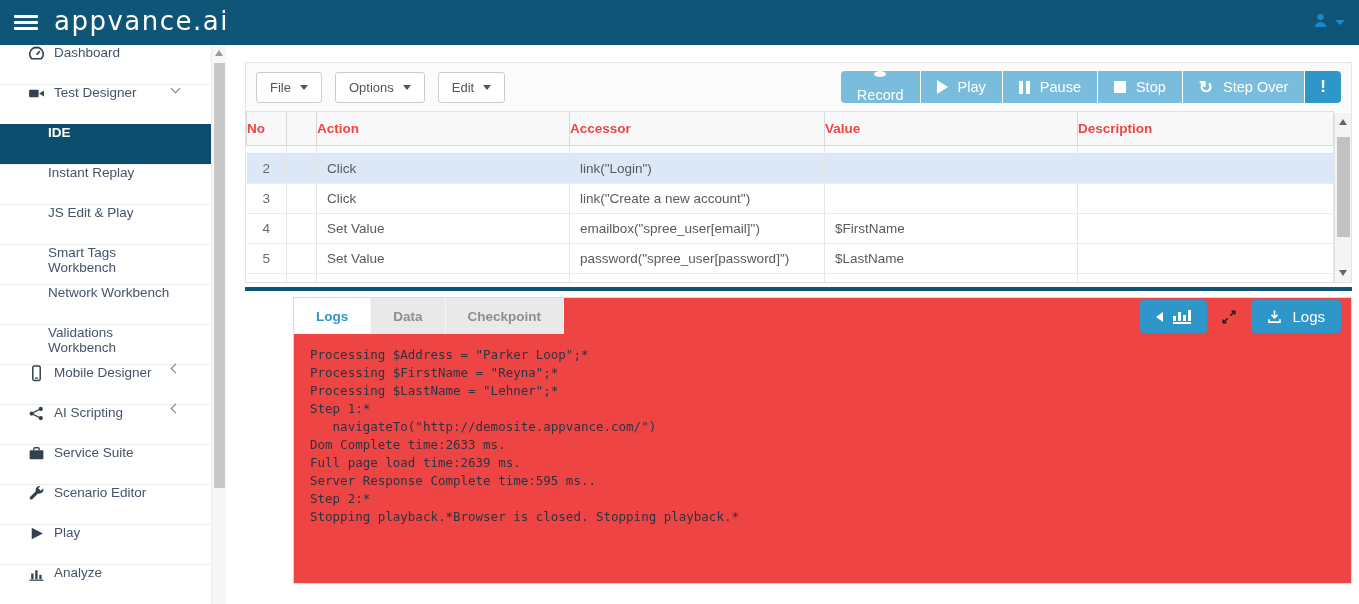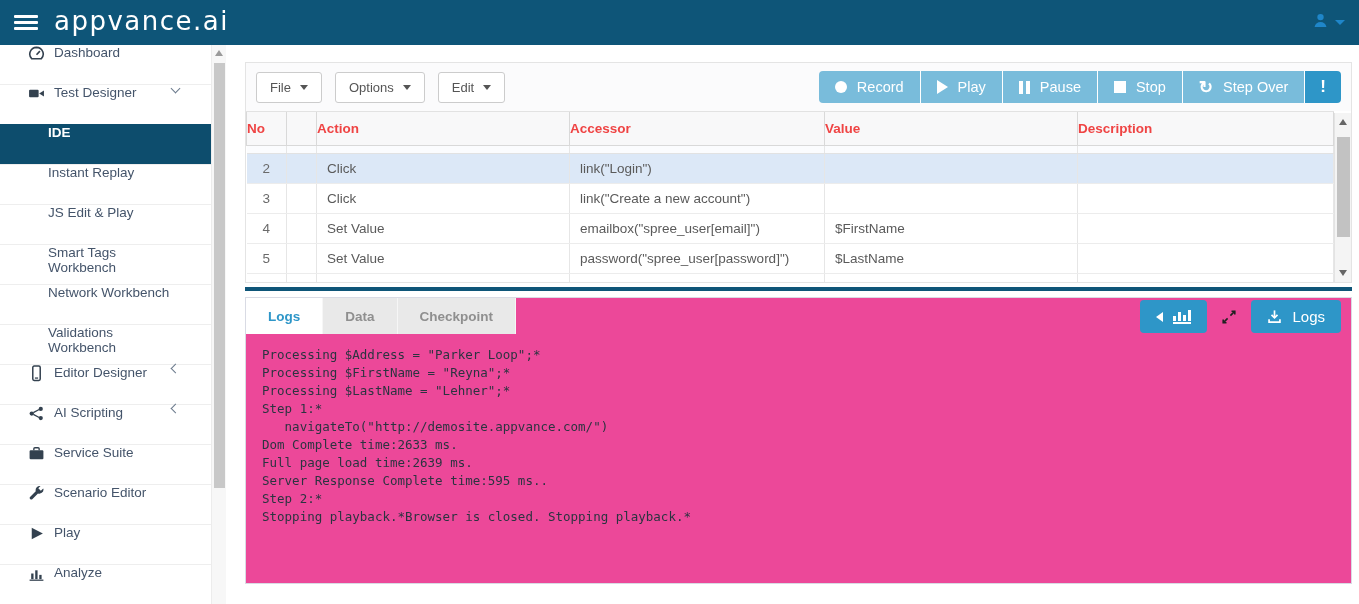--- a/index.html
+++ b/index.html
@@ -44,21 +44,21 @@
   .panel-top { border:1px solid #e4e4e4; background:#fff; position:relative; }
   .menubar { display:flex; align-items:center; padding:8px 10px; background:#fbfbfc; }
   .menu-btn { background:#fff; border:1px solid #ccc; border-radius:3px; padding:7px 13px;
     font-size:13px; font-weight:normal; color:#555; margin-right:13px; display:flex; align-items:center; gap:9px; cursor:pointer; }
   .menu-btn .mini-caret { width:0; height:0; border-left:4px solid transparent; border-right:4px solid transparent;
     border-top:5px solid #555; }
 
   .controls { margin-left:auto; display:flex; }
   .ctl { background:#79bcdb; color:#fff; font-size:14.5px; padding:0 16px; height:32px;
     display:flex; align-items:center; gap:10px; border-right:1px solid #fff; cursor:pointer; }
-  .ctl:first-child { border-radius:4px 0 0 4px; }
+  .ctl:first-child { border-radius:4px 0 0 4px;flex-direction:column; }
   .ctl-rec { width:12px; height:12px; border-radius:50%; background:#fff; }
   .ctl-play { width:0; height:0; border-top:7px solid transparent; border-bottom:7px solid transparent; border-left:11px solid #fff; }
   .ctl-pause { display:flex; gap:3px; } .ctl-pause i { width:4px; height:13px; background:#fff; }
   .ctl-stop { width:12px; height:12px; background:#fff; }
   .ctl-step { font-weight:bold; font-size:17px; line-height:1; }
   .ctl-alert { background:#2e96c8; border-radius:0 4px 4px 0; border-right:none; font-weight:bold; font-size:17px; padding:0 15px; }
 
   
   .table-wrap { margin-right:17px; border-top:1px solid #e2e2e2; }
   table.steps { width:100%; border-collapse:collapse; table-layout:fixed; }
@@ -75,21 +75,21 @@
   .vscroll { position:absolute; top:50px; right:0; bottom:0; width:17px; background:#f4f4f4; border-left:1px solid #e3e3e3; }
   .vscroll .a-up, .vscroll .a-dn { position:absolute; left:4px; width:0; height:0;
     border-left:4.5px solid transparent; border-right:4.5px solid transparent; cursor:pointer; }
   .vscroll .a-up { top:6px; border-bottom:6px solid #666; }
   .vscroll .a-dn { bottom:6px; border-top:6px solid #666; }
   .vscroll .thumb { position:absolute; top:24px; left:2px; width:13px; height:100px; background:#c2c2c2; cursor:pointer; }
 
   .divider { height:4px; background:#0e5578; margin-top:4px; }
 
   
-  .panel-bottom { margin-top:6px; height:287px; background:#ec4899; border:1px solid #d9dbe4; }
+  .panel-bottom { margin-top:6px; height:287px; background:#ef4444; border:1px solid #d9dbe4;margin-left:48px; }
   .tabbar { display:flex; align-items:flex-start; height:36px; }
   .tab { height:36px; padding:0 22px; background:#e9e9e9; border-right:1px solid #f6f6f6;
     display:flex; align-items:center; font-size:13.5px; font-weight:bold; color:#8f8f8f; cursor:pointer; }
   .tab.active { background:#fff; color:#2e96c8; }
   .tab-actions { margin-left:auto; display:flex; align-items:center; gap:14px; padding:2px 10px 0 0; }
   .btn-blue { background:#2e96c8; border:none; border-radius:4px; height:33px; color:#fff;
     display:flex; align-items:center; gap:10px; padding:0 16px; font-size:15px; cursor:pointer; }
   .caret-left-w { width:0; height:0; border-top:5px solid transparent; border-bottom:5px solid transparent;
     border-right:7px solid #fff; }
   .bars-ico { display:flex; align-items:flex-end; gap:2px; border-bottom:2px solid #fff; padding-bottom:1px; }
@@ -161,21 +161,21 @@
       <div class="sb-item sub">
         <span>Validations Workbench</span>
       </div>
       <div class="sb-item">
         <span class="icon">
           <svg viewBox="0 0 16 16">
               <rect x="4.5" y="1" width="7" height="13.5" rx="1.3" fill="none" stroke="currentColor" stroke-width="1.4"></rect>
               <line x1="6.5" y1="12.3" x2="9.5" y2="12.3" stroke="currentColor" stroke-width="1.2"></line>
             </svg>
         </span>
-        <span>Editor Designer</span>
+        <span>Mobile Designer</span>
         <span class="chev left"></span>
       </div>
       <div class="sb-item">
         <span class="icon">
           <svg viewBox="0 0 16 16">
               <circle cx="3.5" cy="8" r="2" fill="currentColor"></circle>
               <circle cx="12" cy="3.7" r="2" fill="currentColor"></circle>
               <circle cx="12" cy="12.3" r="2" fill="currentColor"></circle>
               <path d="M5 7.2l5.5-3M5 8.8l5.5 3" stroke="currentColor" stroke-width="1.2" fill="none"></path>
             </svg>

